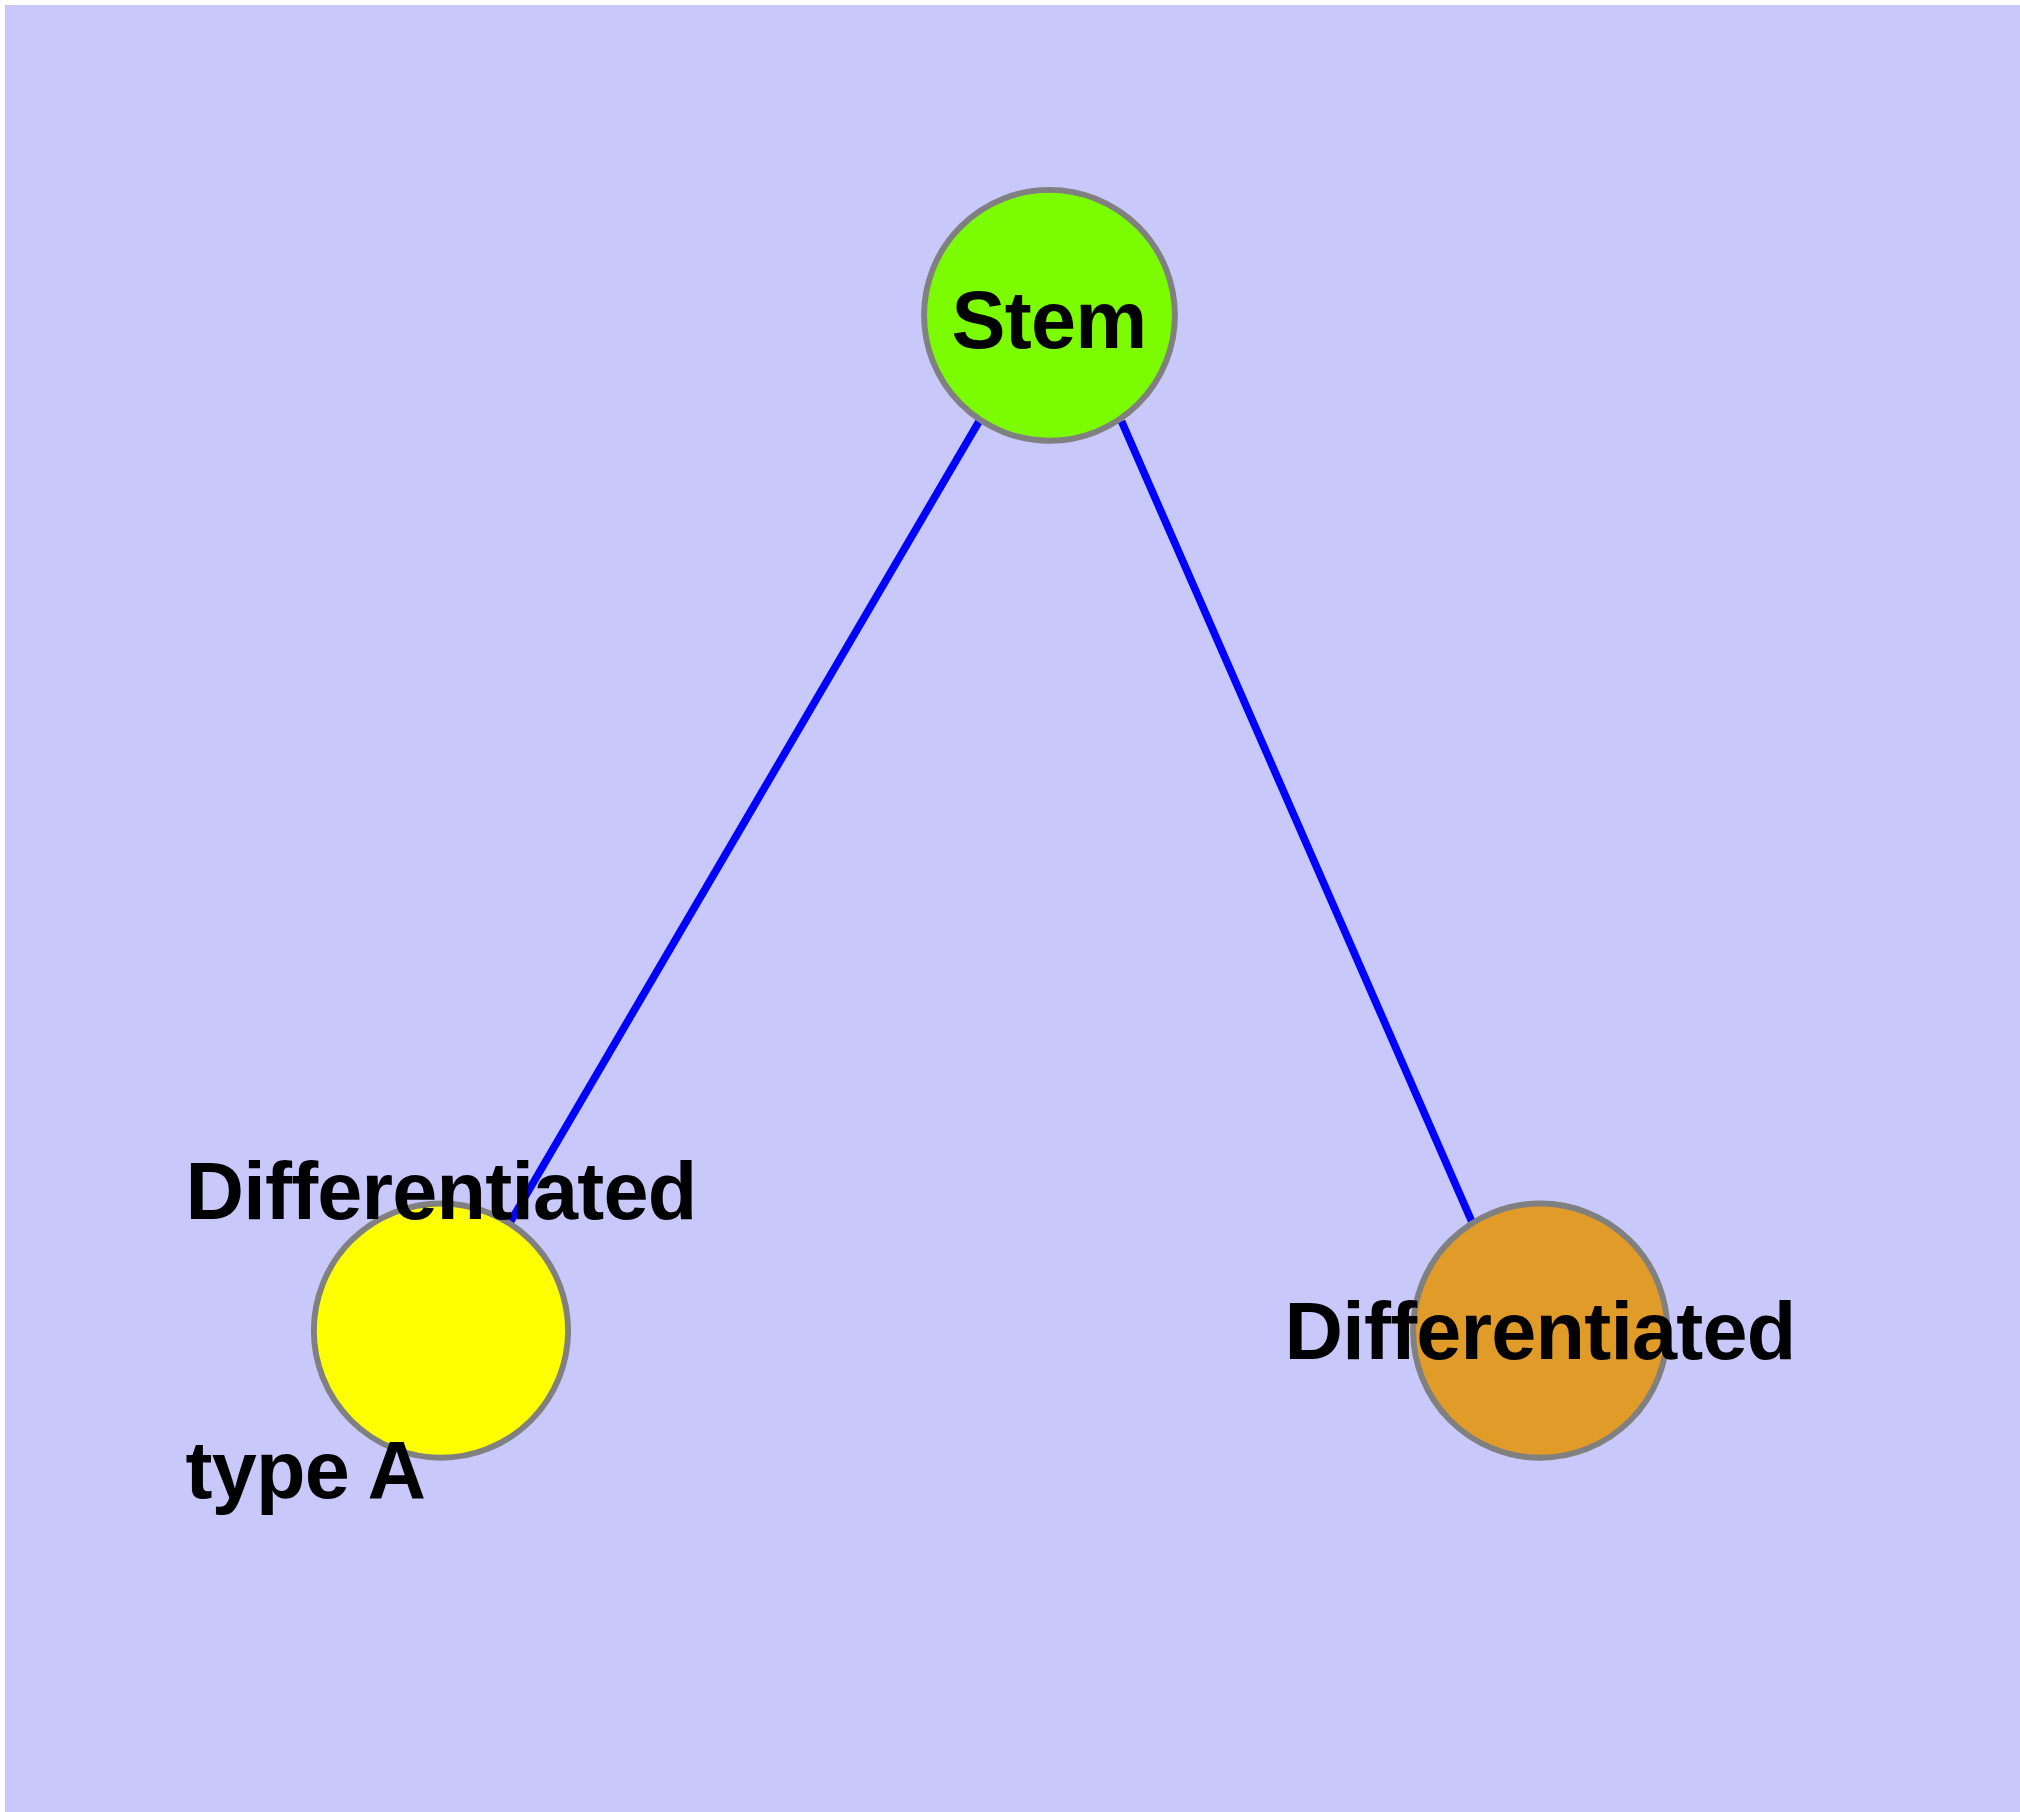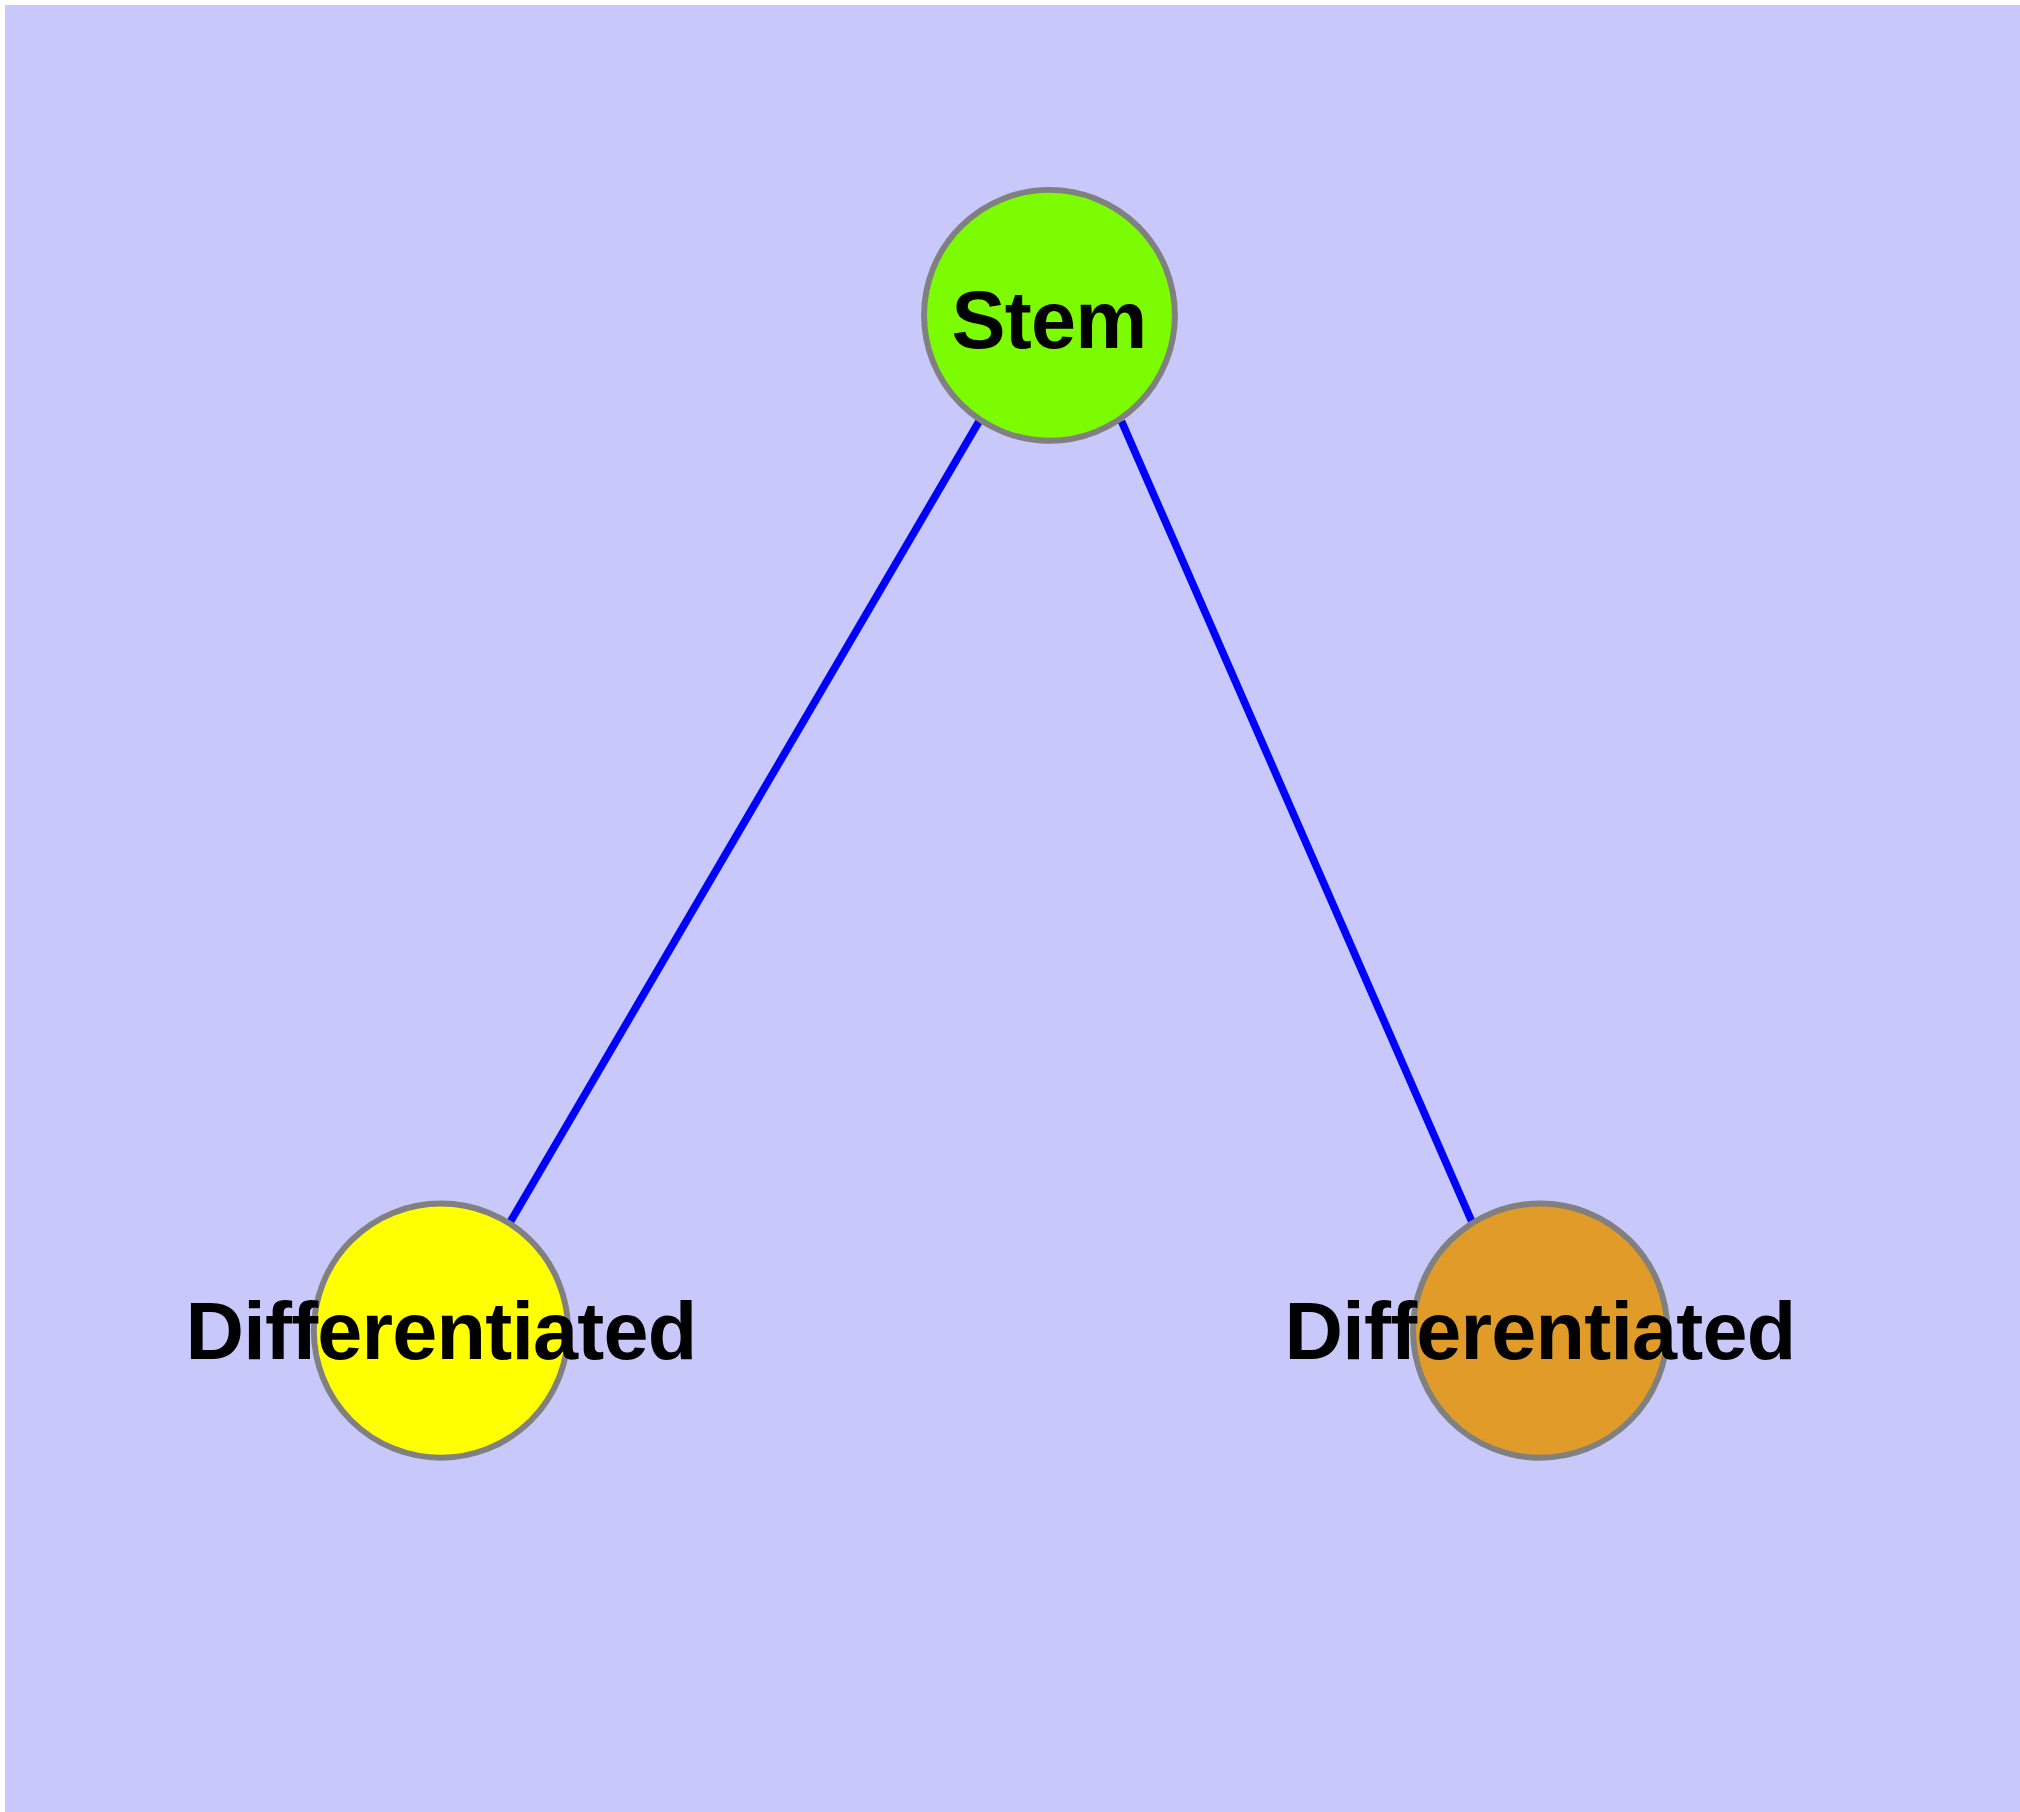--- a/index.html
+++ b/index.html
@@ -60,20 +60,21 @@
       <circle cx="1238" cy="372" r="148" fill="#7cfc00" stroke="#808080" stroke-width="7"></circle>
       <circle cx="520" cy="1570" r="150" fill="#ffff00" stroke="#808080" stroke-width="7"></circle>
       <circle cx="1817" cy="1570" r="150" fill="#e09b28" stroke="#808080" stroke-width="7"></circle>
     </g>
   </svg>
 
   <div class="node-label" style="left:1049px; top:320px;">Stem</div>
 
   <div class="node-label" style="left:441px; top:1331px;">
     <div>Differentiated</div>
+    <div>type A</div>
   </div>
 
   <div class="node-label" style="left:1540px; top:1331px;">
     <div>Differentiated</div>
   </div>
 
 </div>
 
 
 </body></html>

